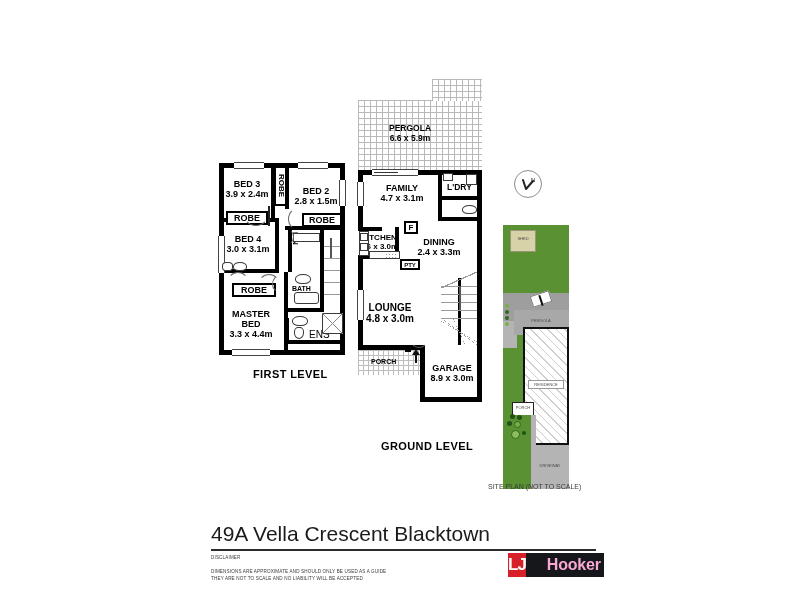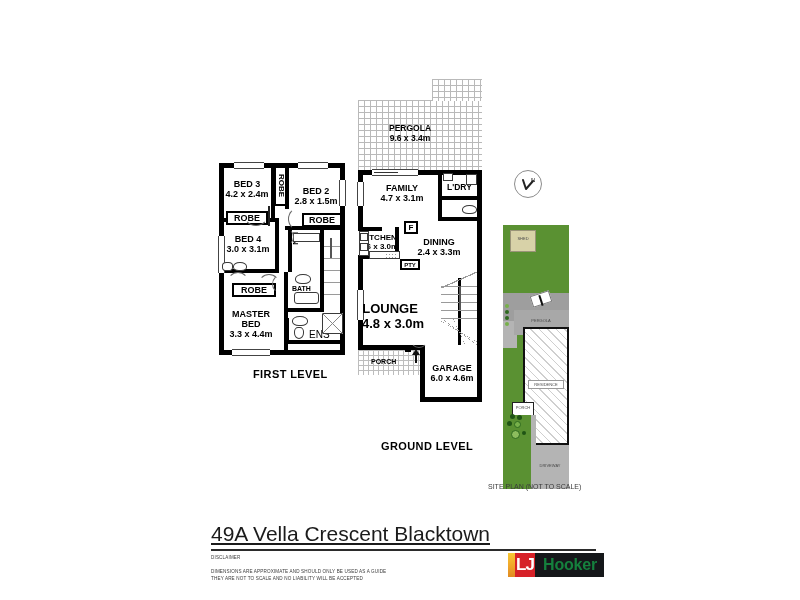--- a/index.html
+++ b/index.html
@@ -109,21 +109,20 @@
     background: #fff;
   }
 
   
   #title {
     position: absolute;
     color: #1b1b1b;
     font-weight: normal;
     white-space: nowrap;
     font-family: "Liberation Sans", sans-serif;
-    text-decoration: underline;
   }
   #rule { position: absolute; background: #2b2b2b; }
   .disc {
     position: absolute;
     color: #3a3a3a;
     font-family: "Liberation Sans", sans-serif;
     line-height: 1.45;
     white-space: nowrap;
   }
   #logo {
@@ -134,22 +133,22 @@
     overflow: hidden;
   }
   #logo-strip { width: 9px; background: linear-gradient(to bottom,#f7c832 0%,#f0a52a 55%,#e08a22 100%); }
   #logo-lj {
     width: 26px; background: #d62128; color: #fff;
     display: flex; align-items: center; justify-content: center;
     font-weight: bold; font-size: 17px; letter-spacing: -1px;
     font-family: "Liberation Sans", sans-serif;
   }
   #logo-word {
-    flex: 1; color: #15803d; display: flex; align-items: center;
-    padding: 0 7px 0 8px; font-weight: bold; font-size: 16px;
+    flex: 1; color: #f9a8d4; display: flex; align-items: center;
+    padding: 0 7px 0 21px; font-weight: bold; font-size: 16px;
     letter-spacing: -0.2px;
     font-family: "Liberation Sans", sans-serif;
   }
 </style>
 </head>
 <body>
 
 <div id="page">
 
   <div class="abs" style="left:0;top:0;width:360px;height:400px;">
@@ -192,21 +191,21 @@
     </div>
     <div class="box-label" style="left:302px;top:213px;width:40px;height:14px;font-size:9px;">
       <span>ROBE</span>
     </div>
     <div class="box-label" style="left:232px;top:283px;width:44px;height:14px;font-size:9px;">
       <span>ROBE</span>
     </div>
 
     <div class="room-label" style="left:222px;top:179px;width:50px;font-size:9px;">
       <span class="rl-name">BED 3</span>
-      <span class="rl-dim">4.2 x 2.4m</span>
+      <span class="rl-dim">3.9 x 2.4m</span>
     </div>
     <div class="room-label" style="left:290px;top:186px;width:52px;font-size:9px;">
       <span class="rl-name">BED 2</span>
       <span class="rl-dim">2.8 x 1.5m</span>
     </div>
     <div class="room-label" style="left:222px;top:234px;width:52px;font-size:9px;">
       <span class="rl-name">BED 4</span>
       <span class="rl-dim">3.0 x 3.1m</span>
     </div>
     <div class="room-label" style="left:222px;top:309px;width:58px;font-size:9px;">
@@ -256,21 +255,21 @@
     <div class="level-caption" style="left:253px;top:368px;font-size:11px;">FIRST LEVEL</div>
   </div>
 
   <div class="abs" style="left:0;top:0;width:500px;height:460px;">
 
     <div class="tile" style="left:358px;top:100px;width:124px;height:72px;"></div>
     <div class="tile" style="left:432px;top:79px;width:50px;height:22px;"></div>
 
     <div class="room-label" style="left:378px;top:124px;width:64px;font-size:8.5px;">
       <span class="rl-name">PERGOLA</span>
-      <span class="rl-dim">9.6 x 3.4m</span>
+      <span class="rl-dim">6.6 x 5.9m</span>
     </div>
 
     <div class="wall" style="left:358px;top:170px;width:124px;height:5px;"></div>
     <div class="wall" style="left:358px;top:170px;width:5px;height:58px;"></div>
     <div class="wall" style="left:358px;top:255px;width:5px;height:96px;"></div>
     <div class="wall" style="left:477px;top:170px;width:5px;height:232px;"></div>
     <div class="wall" style="left:420px;top:397px;width:62px;height:5px;"></div>
     <div class="wall" style="left:420px;top:345px;width:5px;height:57px;"></div>
     <div class="wall" style="left:358px;top:345px;width:67px;height:5px;"></div>
 
@@ -293,27 +292,27 @@
       <span class="rl-dim">4.7 x 3.1m</span>
     </div>
     <div class="room-label" style="left:358px;top:234px;width:42px;font-size:8px;">
       <span class="rl-name">KITCHEN</span>
       <span class="rl-dim">2.6 x 3.0m</span>
     </div>
     <div class="room-label" style="left:410px;top:237px;width:58px;font-size:9px;">
       <span class="rl-name">DINING</span>
       <span class="rl-dim">2.4 x 3.3m</span>
     </div>
-    <div class="room-label" style="left:362px;top:302px;width:56px;font-size:13px;">
+    <div class="room-label" style="left:362px;top:302px;width:56px;font-size:10px;">
       <span class="rl-name">LOUNGE</span>
       <span class="rl-dim">4.8 x 3.0m</span>
     </div>
     <div class="room-label" style="left:423px;top:363px;width:58px;font-size:9px;">
       <span class="rl-name">GARAGE</span>
-      <span class="rl-dim">6.0 x 4.6m</span>
+      <span class="rl-dim">8.9 x 3.0m</span>
     </div>
 
     <div class="abs" style="left:447px;top:182px;font-size:8.5px;font-weight:bold;color:#000;">
       <span>L'DRY</span>
     </div>
     <div class="box-label" style="left:404px;top:221px;width:14px;height:13px;font-size:8px;">
       <span>F</span>
     </div>
     <div class="box-label" style="left:400px;top:259px;width:20px;height:11px;font-size:6px;">
       <span>PTY</span>

